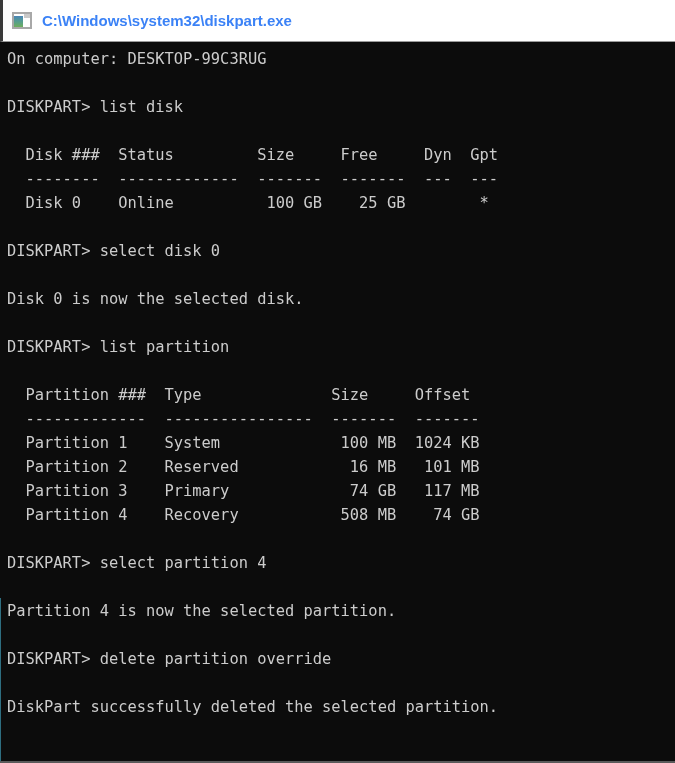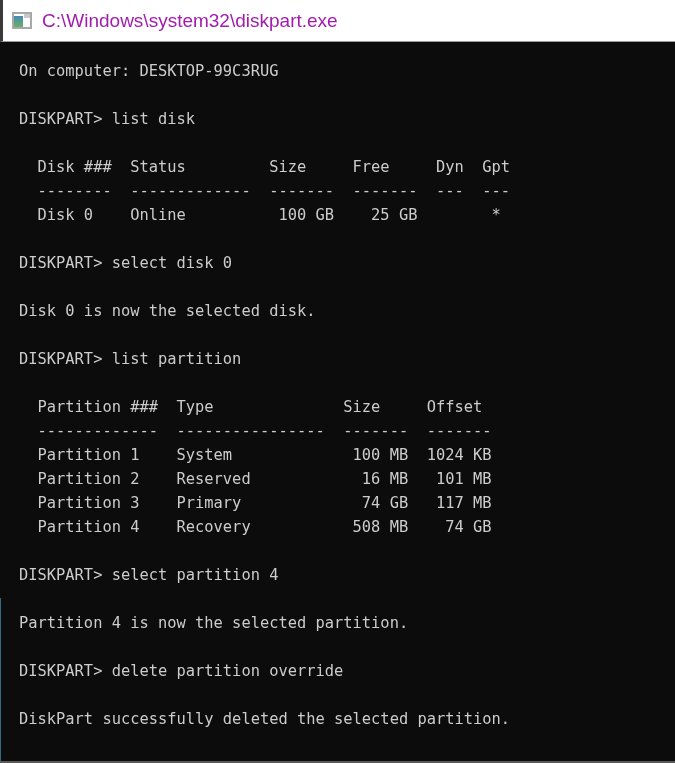--- a/index.html
+++ b/index.html
@@ -33,38 +33,39 @@
   .app-icon .pane-left {
     position: absolute; left: 0; top: 2px; bottom: 0; width: 9px;
     background: linear-gradient(180deg, #4a86b8 0%, #57a08a 55%, #6fae5c 100%);
   }
   .app-icon .pane-topright {
     position: absolute; right: 0; top: 0; width: 6px; height: 4px;
     background: #c9c9c9;
   }
   .title {
     margin-left: 10px;
-    font-size: 19px;
-    color: #a21caf;
+    font-size: 15px;
+    color: #3b82f6;
     white-space: nowrap;
+    font-weight: bold;
   }
   .terminal {
     flex: 1 1 auto;
     background: #0C0C0C;
     color: #CCCCCC;
     position: relative;
     padding: 1px 0 0 3px;
     border-bottom: 2px solid #5a5a5a;
     overflow: hidden;
   }
   .term-text, .prompt-line {
     font-family: "DejaVu Sans Mono", monospace;
     font-size: 15.4px;
     line-height: 24px;
-    margin: 16px;
+    margin: 4px;
     color: #CCCCCC;
     white-space: pre;
   }
   .prompt-line { display: block; }
   .cursor {
     display: inline-block;
     width: 10px; height: 7px;
     background: #CCCCCC;
     margin-left: 9px;
     vertical-align: -1px;

